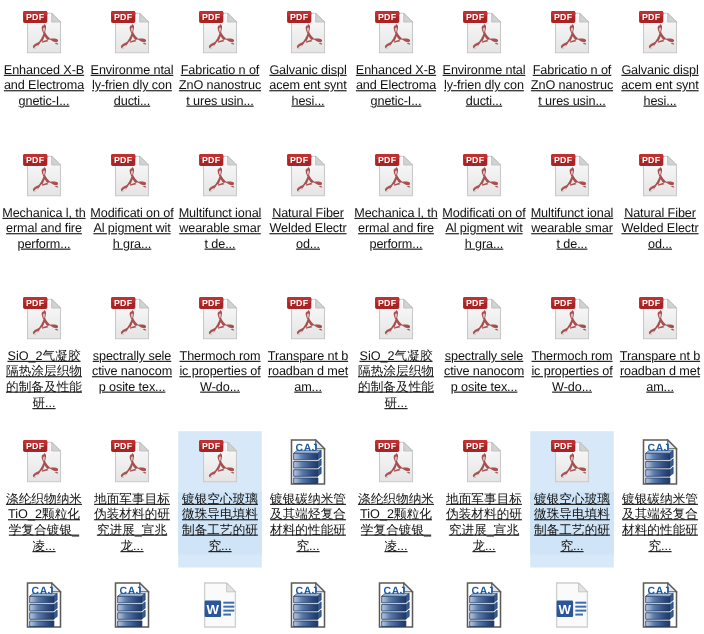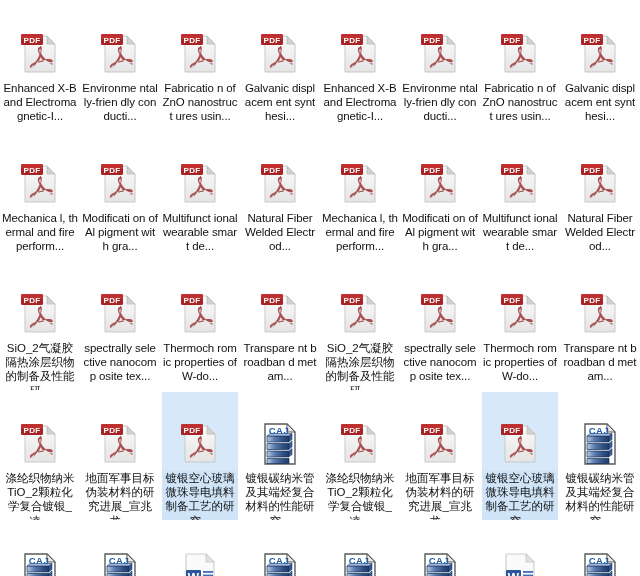--- a/index.html
+++ b/index.html
@@ -51,36 +51,36 @@
     background: #d7e9f8;
     z-index: 0;
   }
 
   .icon-wrap {
     position: relative;
     width: 48px;
     height: 48px;
     z-index: 1;
     margin-bottom: 3px;
-    margin-top: 24px;
   }
   .icon-wrap svg { display: block; }
 
   .label-box {
     position: relative;
     z-index: 1;
     width: 76px;
     text-align: center;
     font-size: 11.5px;
     line-height: 14.2px;
     color: #111111;
     word-break: break-all;
     overflow: hidden;
     max-height: 60px;
     letter-spacing: -0.1px;
+    text-decoration: underline;
   }
   .label-box.cjk {
     word-break: break-all;
     font-size: 11.5px;
     letter-spacing: 0px;
   }
 </style>
 </head>
 <body>
 

